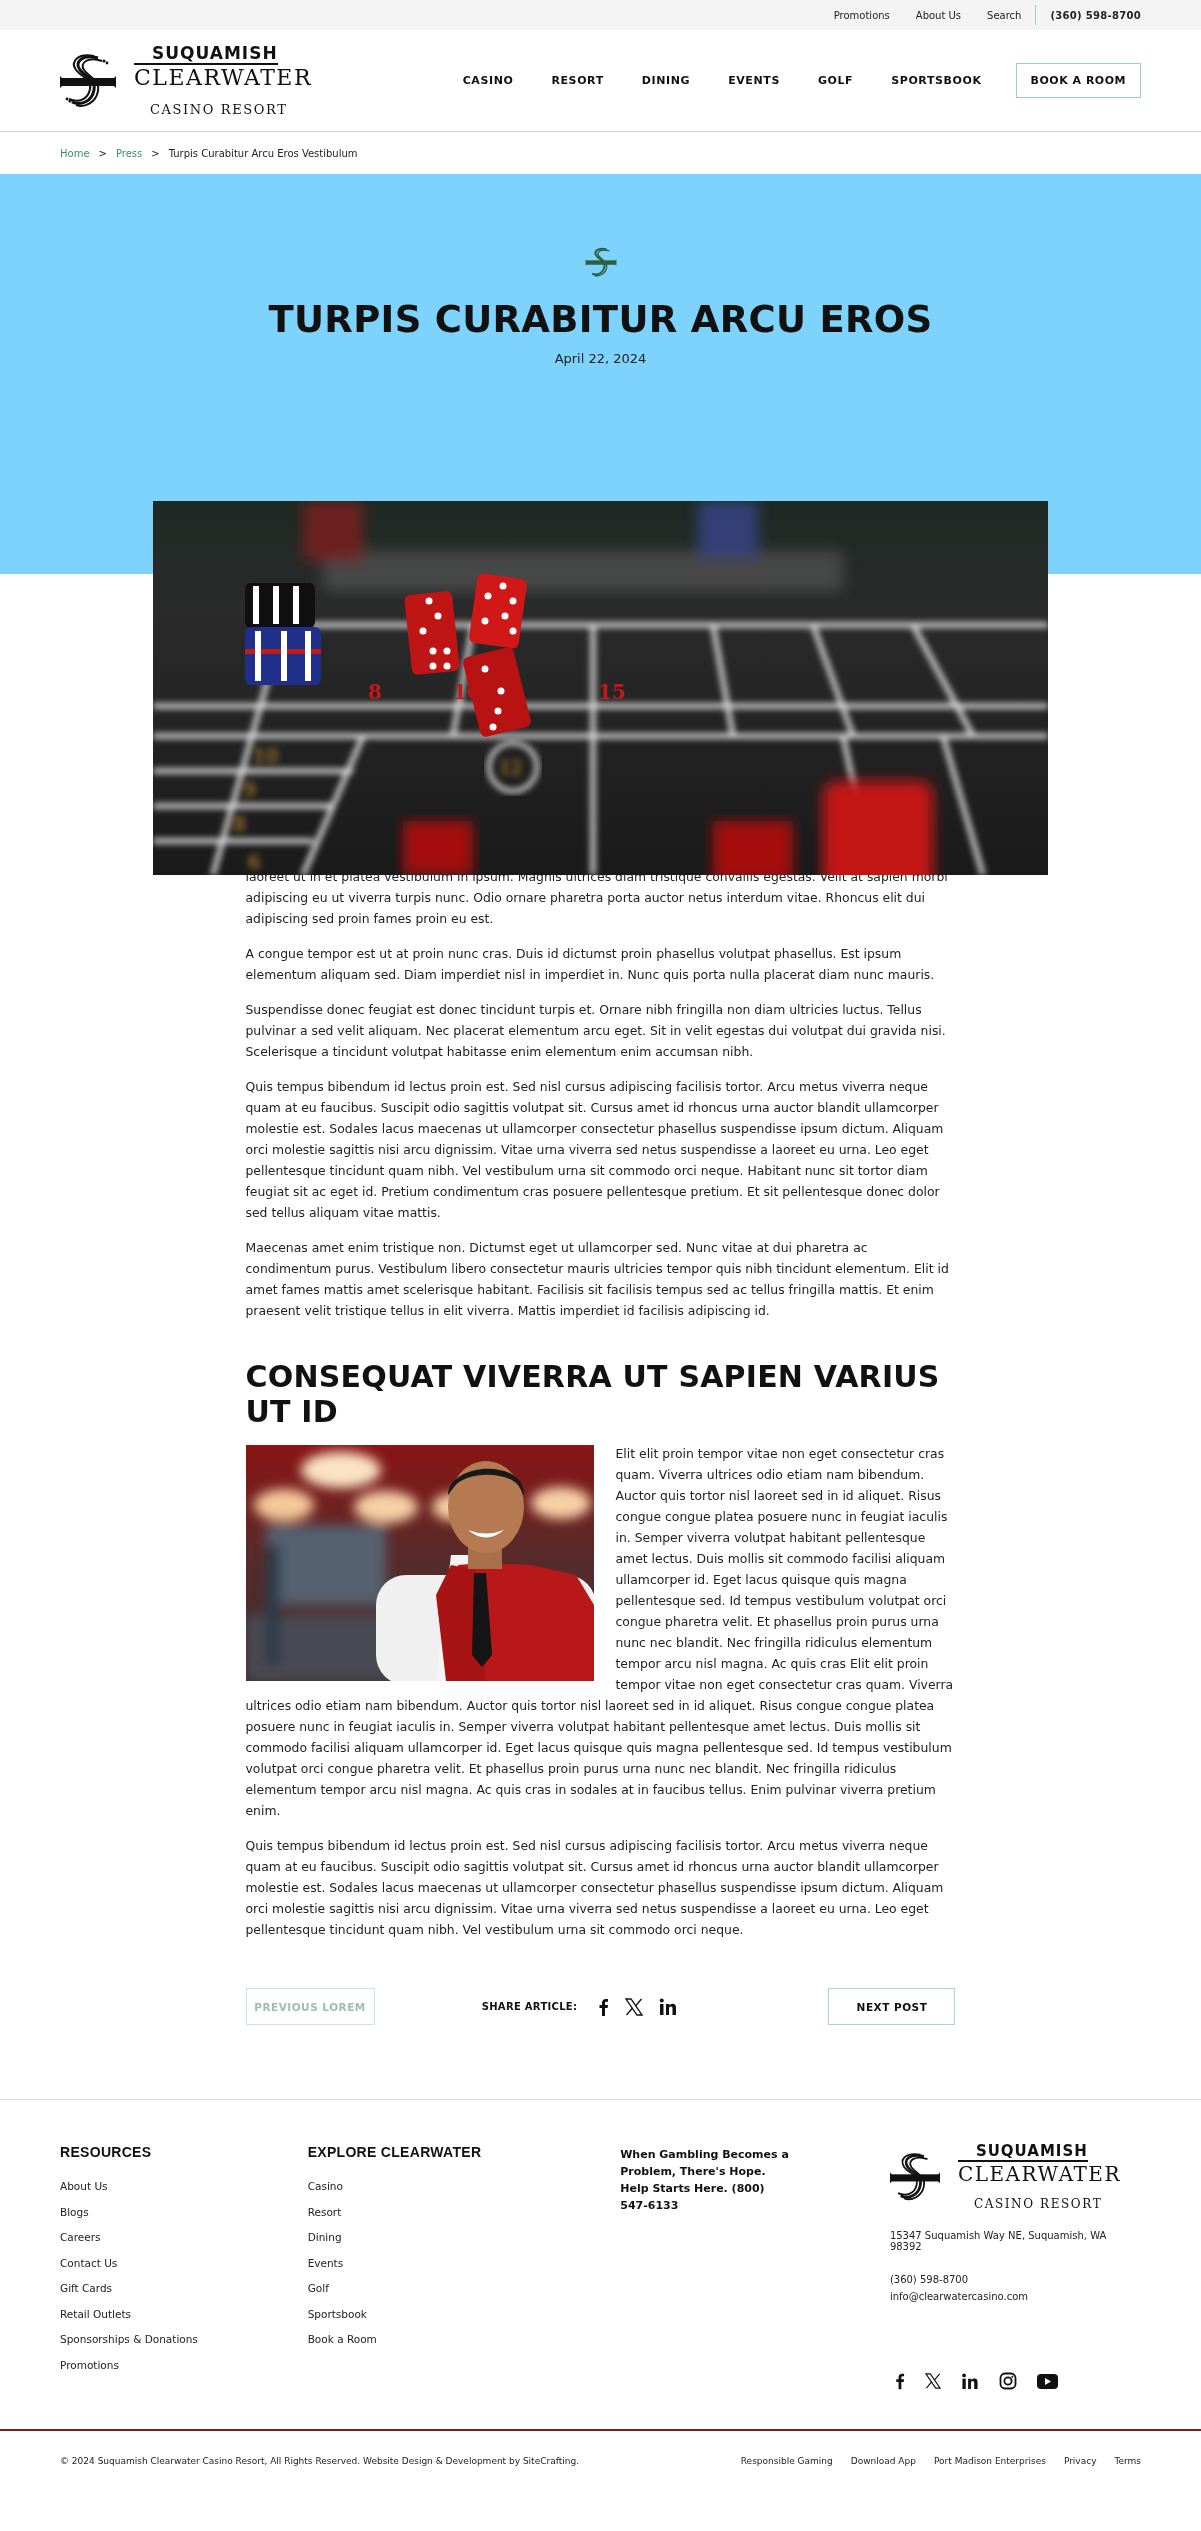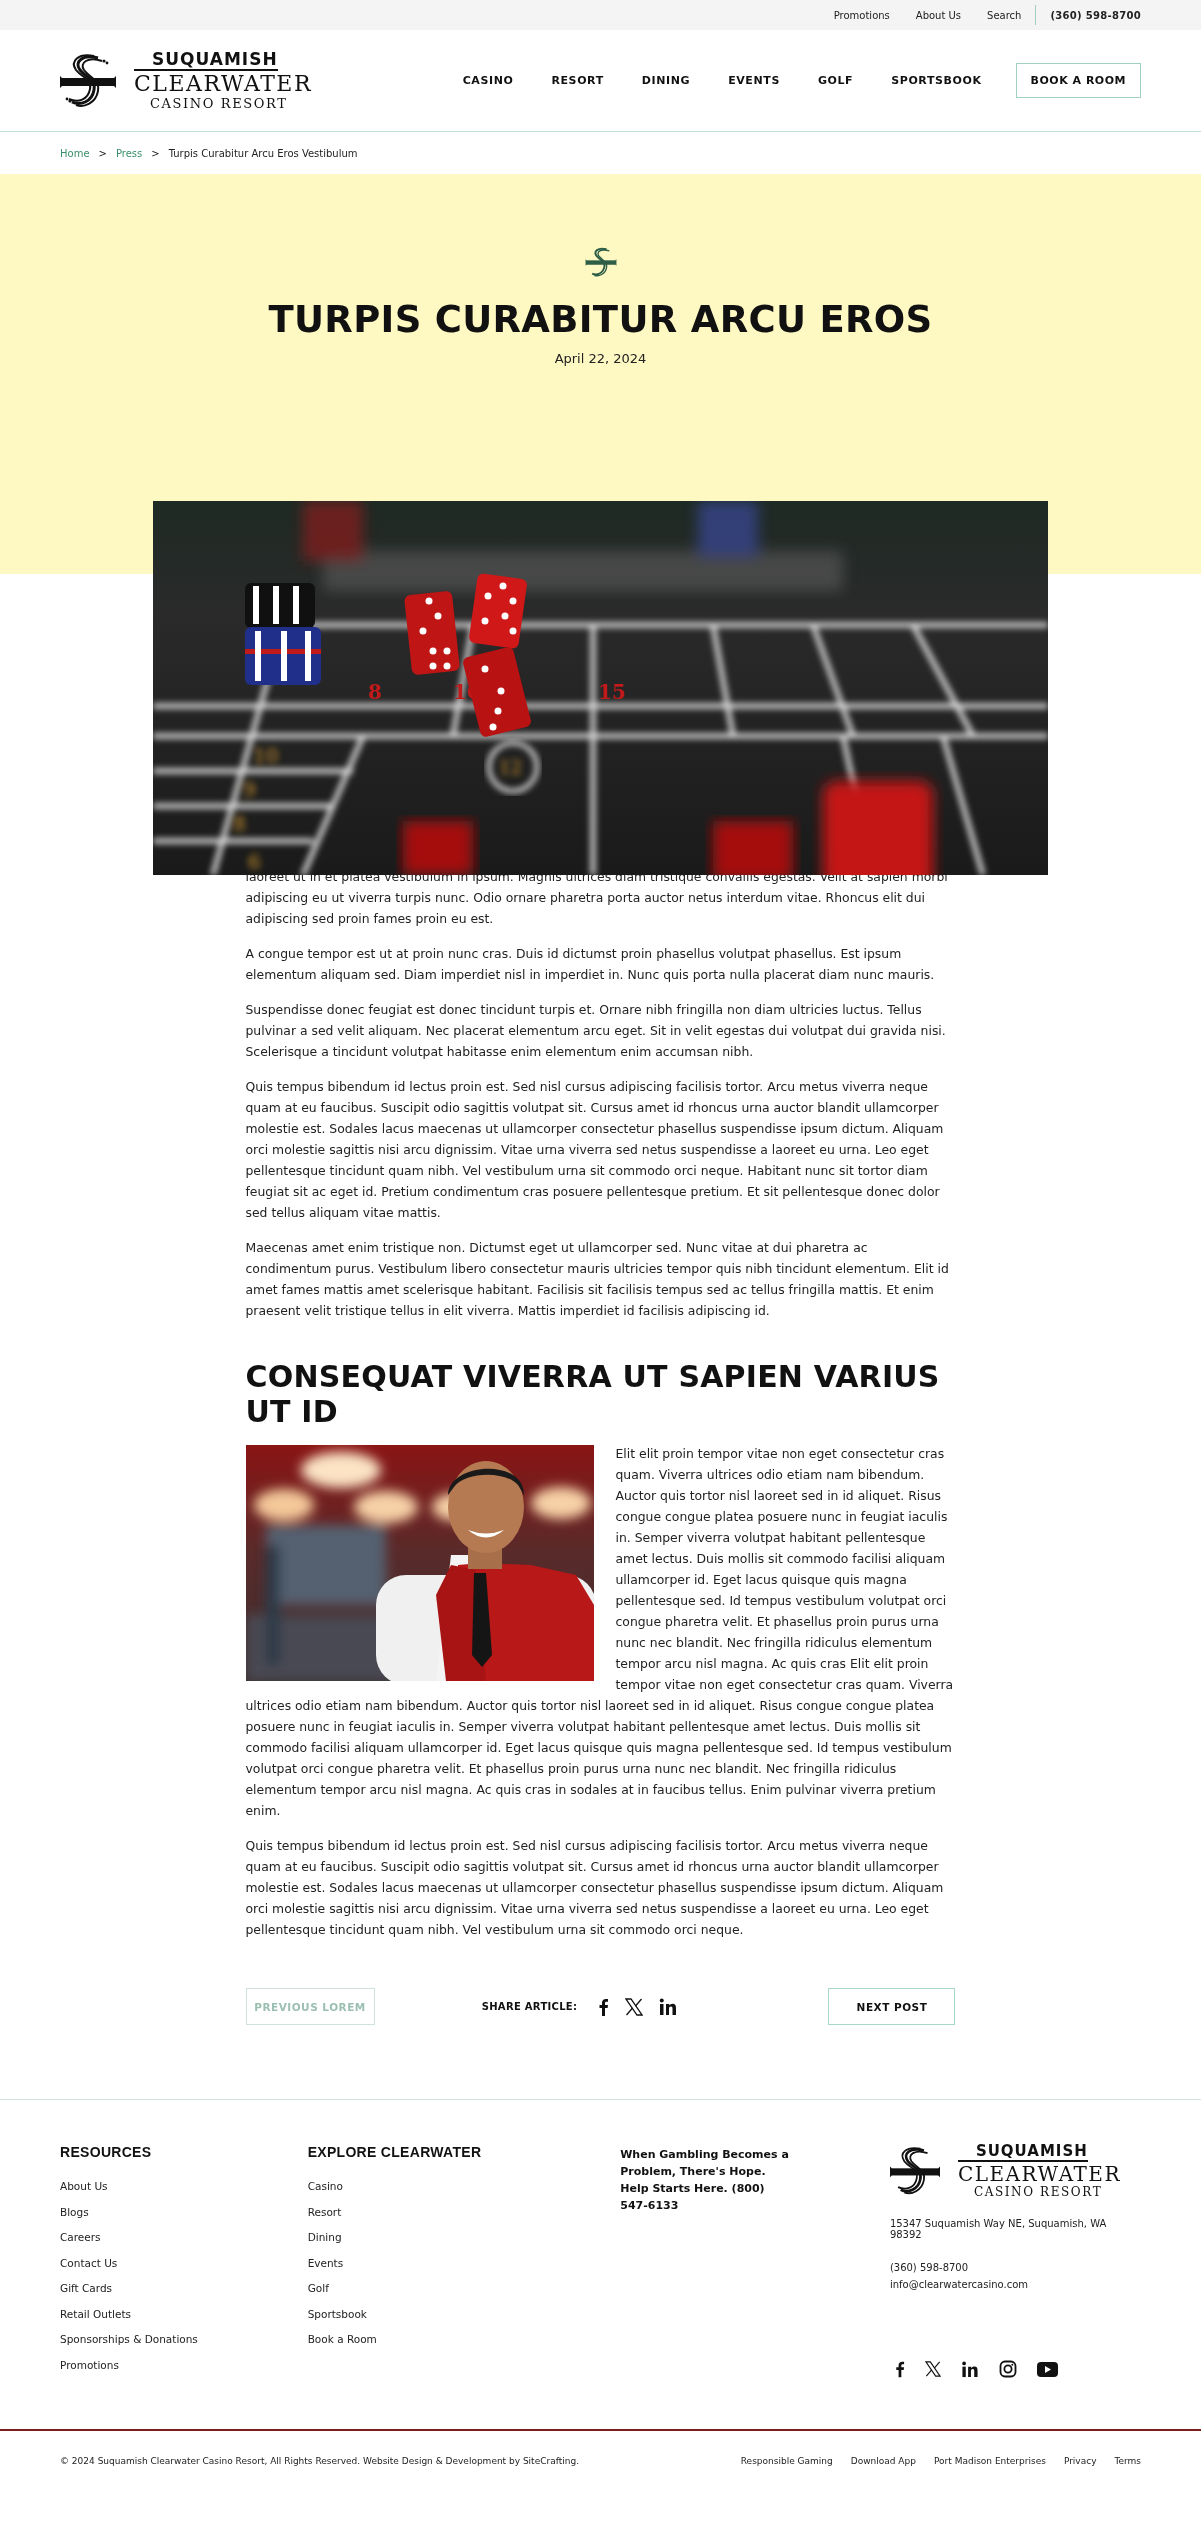--- a/index.html
+++ b/index.html
@@ -38,21 +38,21 @@
       border-bottom: 1px solid #bfe0d5;
     }
     .logo { display: flex; align-items: center; gap: 18px; }
     .logo svg { display: block; }
     .logo-text { display: flex; flex-direction: column; align-items: flex-start; line-height: 1; }
     .logo-text .l1 {
       font-family: "DejaVu Sans", sans-serif; font-weight: bold; font-size: 17px;
       letter-spacing: 1px; border-bottom: 2px solid #111; padding: 0 0 1px 18px; margin-bottom: 2px;
     }
     .logo-text .l2 { font-family: "DejaVu Serif", serif; font-size: 22px; letter-spacing: 1.5px; }
-    .logo-text .l3 { font-family: "DejaVu Serif", serif; font-size: 13px; letter-spacing: 1.6px; padding-left: 16px; margin-top: 2px; }
+    .logo-text .l3 { font-family: "DejaVu Serif", serif; font-size: 13px; letter-spacing: 1.6px; padding-left: 16px; margin-top: 14px; }
 
     .main-nav { display: flex; align-items: center; }
     .main-nav .nav-item {
       font-size: 11px; font-weight: bold; letter-spacing: 0.6px; margin-left: 38px;
     }
     .book-btn {
       margin-left: 34px;
       border: 1.5px solid #9fd0c0;
       padding: 10px 14px;
       font-size: 11px; font-weight: bold; letter-spacing: 0.5px;
@@ -65,21 +65,21 @@
       display: flex; align-items: center;
       padding-left: 60px;
       font-size: 10px;
       color: #222;
     }
     .breadcrumb .crumb-link { color: #3a8f6a; }
     .breadcrumb .sep { margin: 0 9px; }
 
     
     .hero {
-      background: #fef9c3;
+      background: #7dd3fc;
       height: 400px;
       position: relative;
       text-align: center;
     }
     .hero .emblem { padding-top: 72px; display: flex; justify-content: center; }
     .hero .title {
       margin-top: 20px;
       font-size: 37px; font-weight: bold; letter-spacing: 0.3px;
       font-family: "DejaVu Sans", sans-serif;
     }

